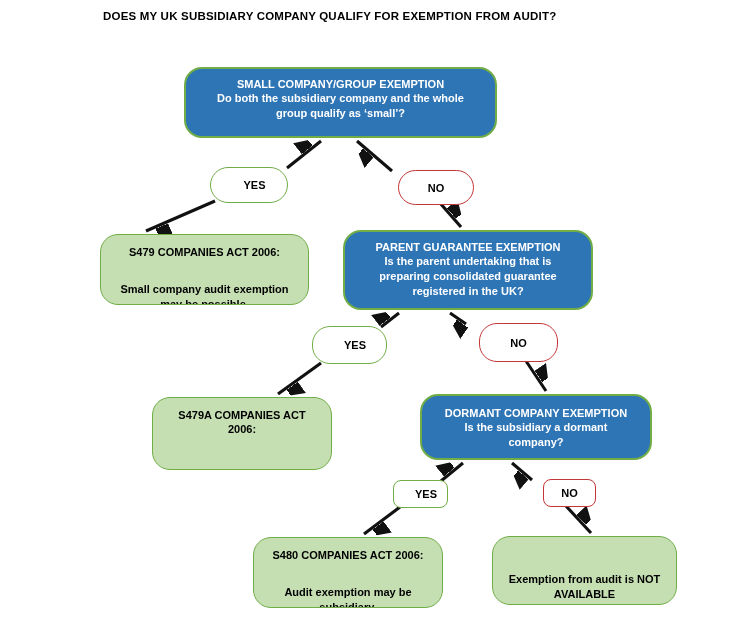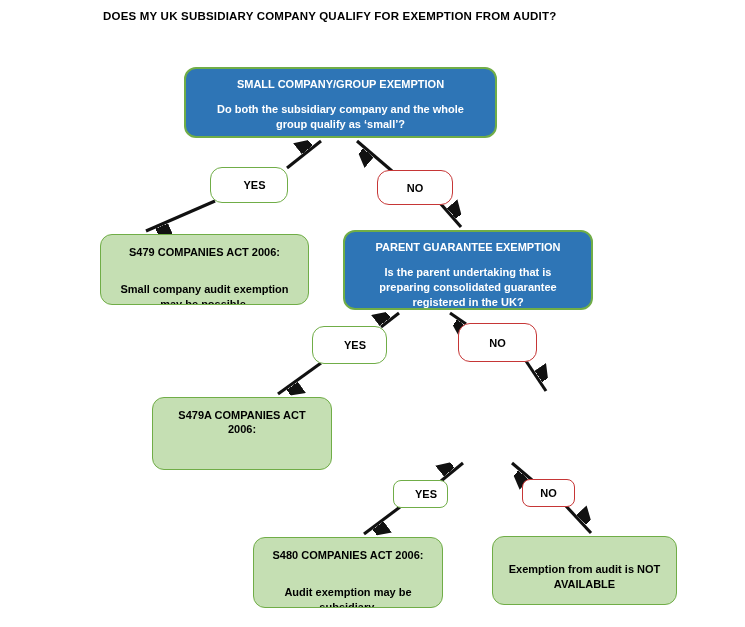--- a/index.html
+++ b/index.html
@@ -15,44 +15,44 @@
   html,body{margin:0;padding:0;background:var(--page-bg);}
   .canvas{
     position:relative;width:745px;height:627px;background:var(--page-bg);
     font-family:Liberation Sans, sans-serif;overflow:hidden;
   }
   .page-title{
     position:absolute;left:103px;top:10px;width:560px;
     font-size:11.5px;font-weight:bold;color:#000;letter-spacing:.2px;
   }
   .node{
-    position:absolute;box-sizing:border-box;border-radius:12px;
+    position:absolute;box-sizing:border-box;border-radius:18px;
     text-align:center;font-weight:bold;overflow:hidden;
   }
   .question{
     background:var(--question-fill);
     border:2px solid var(--question-border);
     color:#fff;padding:8px 14px 0 14px;
   }
   .question .node-title{font-size:11px;line-height:14px;}
-  .question .node-body{font-size:11px;line-height:15px;margin-top:11px;}
+  .question .node-body{font-size:11px;line-height:15px;}
   .result{
     background:var(--result-fill);
     border:1.5px solid var(--result-border);
     color:#000000;padding:10px 12px 0 12px;
   }
   .result .node-title{font-size:11px;line-height:14px;}
   .result .node-body{font-size:11px;line-height:15px;margin-top:23px;}
   .result.no-title{padding-top:18px;}
   .answer{
     background:#fff;color:#000;font-size:11px;
     display:flex;align-items:center;justify-content:center;
   }
   .answer.yes{border:1.4px solid var(--yes-border);padding-left:11px;}
-  .answer.no{border:1.4px solid var(--no-border);}
+  .answer.no{border:1.4px solid var(--no-border);margin-left:21px;}
   svg.arrows{position:absolute;left:0;top:0;pointer-events:none;}
   svg.arrows line{stroke:var(--arrow);stroke-width:3.1;}
 </style>
 </head>
 <body>
 
 <div class="canvas">
 
   <div class="page-title">DOES MY UK SUBSIDIARY COMPANY QUALIFY FOR EXEMPTION FROM AUDIT?</div>
 
@@ -79,20 +79,24 @@
   <div class="node question" style="left:184px;top:67px;width:313px;height:71px">
     <div class="node-title">SMALL COMPANY/GROUP EXEMPTION</div>
     <div class="node-body">Do both the subsidiary company and the whole group qualify as ‘small’?</div>
   </div>
 
   <div class="node question" style="left:343px;top:230px;width:250px;height:80px">
     <div class="node-title">PARENT GUARANTEE EXEMPTION</div>
     <div class="node-body">Is the parent undertaking that is preparing consolidated guarantee registered in the UK?</div>
   </div>
 
+  <div class="node question" style="left:420px;top:394px;width:232px;height:66px;padding-top:10px">
+    <div class="node-title">DORMANT COMPANY EXEMPTION</div>
+    <div class="node-body">Is the subsidiary a dormant company?</div>
+  </div>
 
   <div class="node answer yes" style="left:210px;top:167px;width:78px;height:36px">
     <span>YES</span>
   </div>
   <div class="node answer no" style="left:377px;top:170px;width:76px;height:35px">
     <span>NO</span>
   </div>
 
   <div class="node answer yes" style="left:312px;top:326px;width:75px;height:38px">
     <span>YES</span>
@@ -116,16 +120,16 @@
   <div class="node result" style="left:152px;top:397px;width:180px;height:73px">
     <div class="node-title">S479A COMPANIES ACT 2006:</div>
   </div>
 
   <div class="node result" style="left:253px;top:537px;width:190px;height:71px">
     <div class="node-title">S480 COMPANIES ACT 2006:</div>
     <div class="node-body">Audit exemption may be subsidiary.</div>
   </div>
 
   <div class="node result no-title" style="left:492px;top:536px;width:185px;height:69px">
-    <div class="node-body" style="margin-top:7px">Exemption from audit is NOT AVAILABLE</div>
+    <div class="node-body" style="margin-top:17px">Exemption from audit is NOT AVAILABLE</div>
   </div>
 
 </div>
 
 </body></html>

